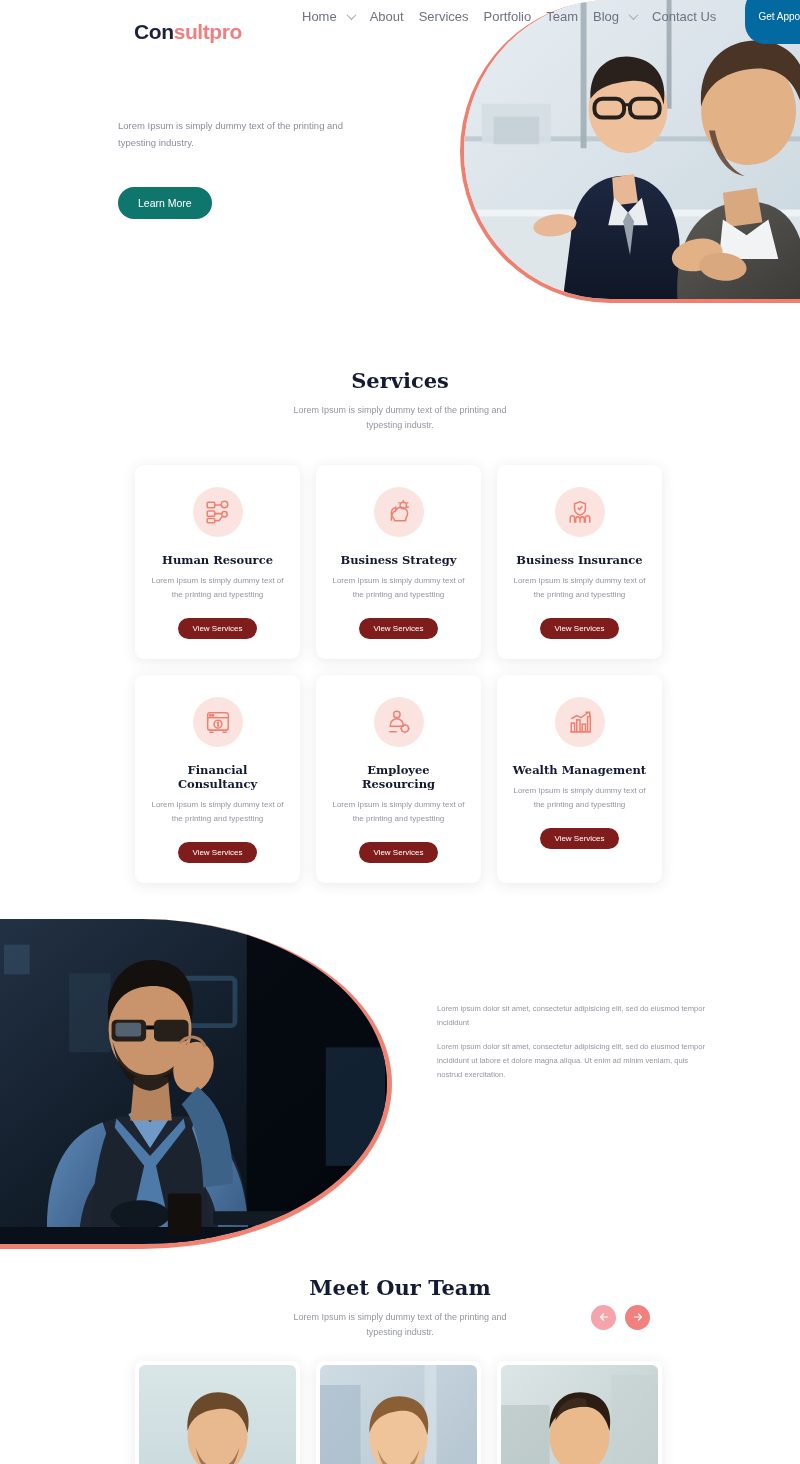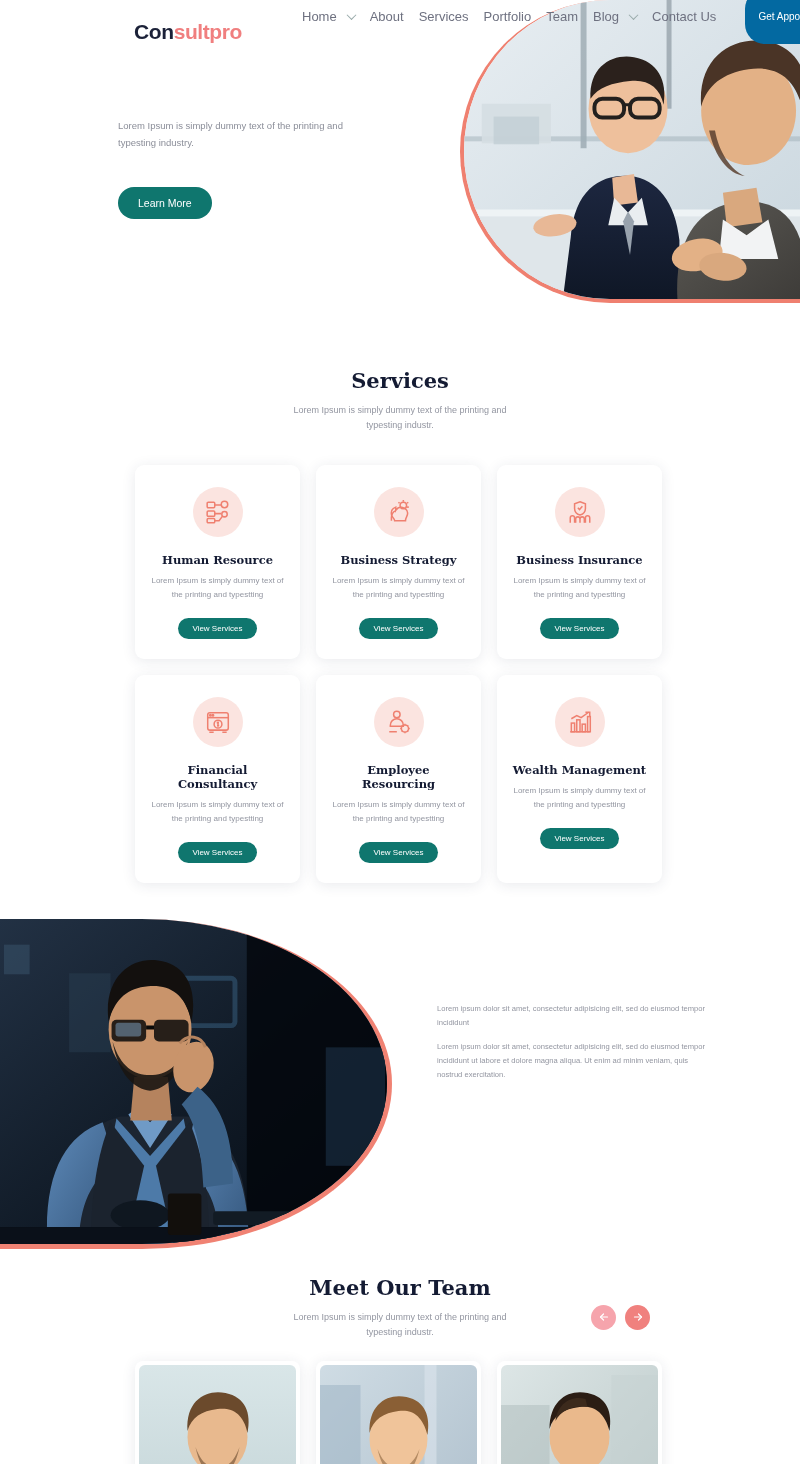--- a/index.html
+++ b/index.html
@@ -32,21 +32,21 @@
 
   
   .services{padding-top:38px;text-align:center;}
   .sec-title{font-family:"DejaVu Serif",serif;font-size:21px;font-weight:bold;color:#141b33;}
   .sec-sub{margin:10px auto 0;font-size:9px;line-height:1.65;color:#9396a1;width:250px;}
   .cards{margin:32px auto 0;width:530px;display:grid;grid-template-columns:repeat(3,165px);gap:16px;}
   .card{background:#fff;border-radius:9px;box-shadow:0 2px 14px rgba(40,50,80,.10);padding:22px 13px 20px;text-align:center;}
   .card-ico{width:50px;height:50px;border-radius:50%;background:#fbe4e0;margin:0 auto 16px;display:flex;align-items:center;justify-content:center;}
   .card h3{font-family:"DejaVu Serif",serif;font-size:11.5px;font-weight:bold;color:#141b33;}
   .card p{margin-top:7px;font-size:8px;line-height:1.75;color:#9396a1;}
-  .btn-view{margin-top:16px;background:#0f766e;color:#fff;font-size:8px;border:none;border-radius:14px;padding:6px 14px;cursor:pointer;}
+  .btn-view{margin-top:16px;background:#7f1d1d;color:#fff;font-size:8px;border:none;border-radius:14px;padding:6px 14px;cursor:pointer;}
 
   
   .about{position:relative;margin-top:36px;width:800px;height:330px;}
   .about-img-wrap{position:absolute;left:0;top:0;width:392px;height:330px;}
   .about-img-shape{position:absolute;inset:0;
       border-top-right-radius:250px 165px;border-bottom-right-radius:250px 165px;
       overflow:hidden;border-right:5px solid #f08273;border-bottom:5px solid #f08273;}
   .about-photo{position:absolute;inset:0;}
   .about-text{position:absolute;left:437px;top:72px;width:270px;}
   .about-text h2{font-family:"DejaVu Serif",serif;font-size:16.5px;line-height:1.3;font-weight:bold;color:#141b33;}

